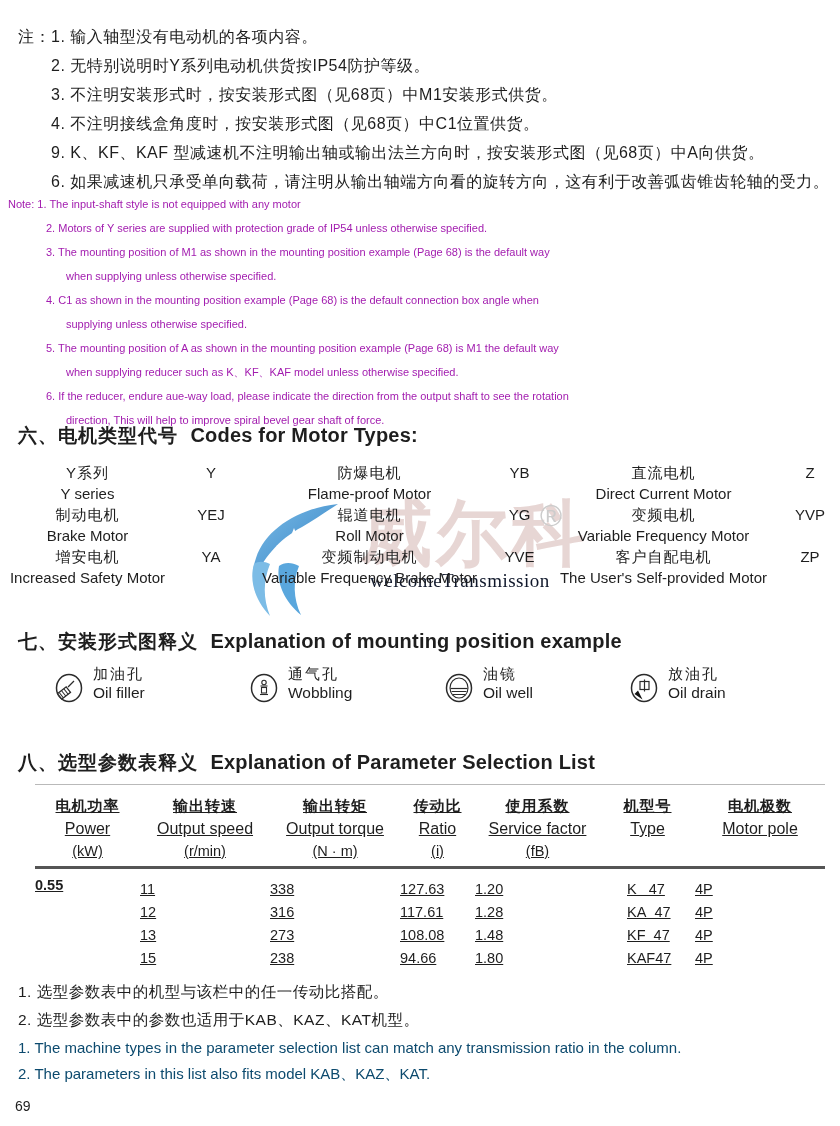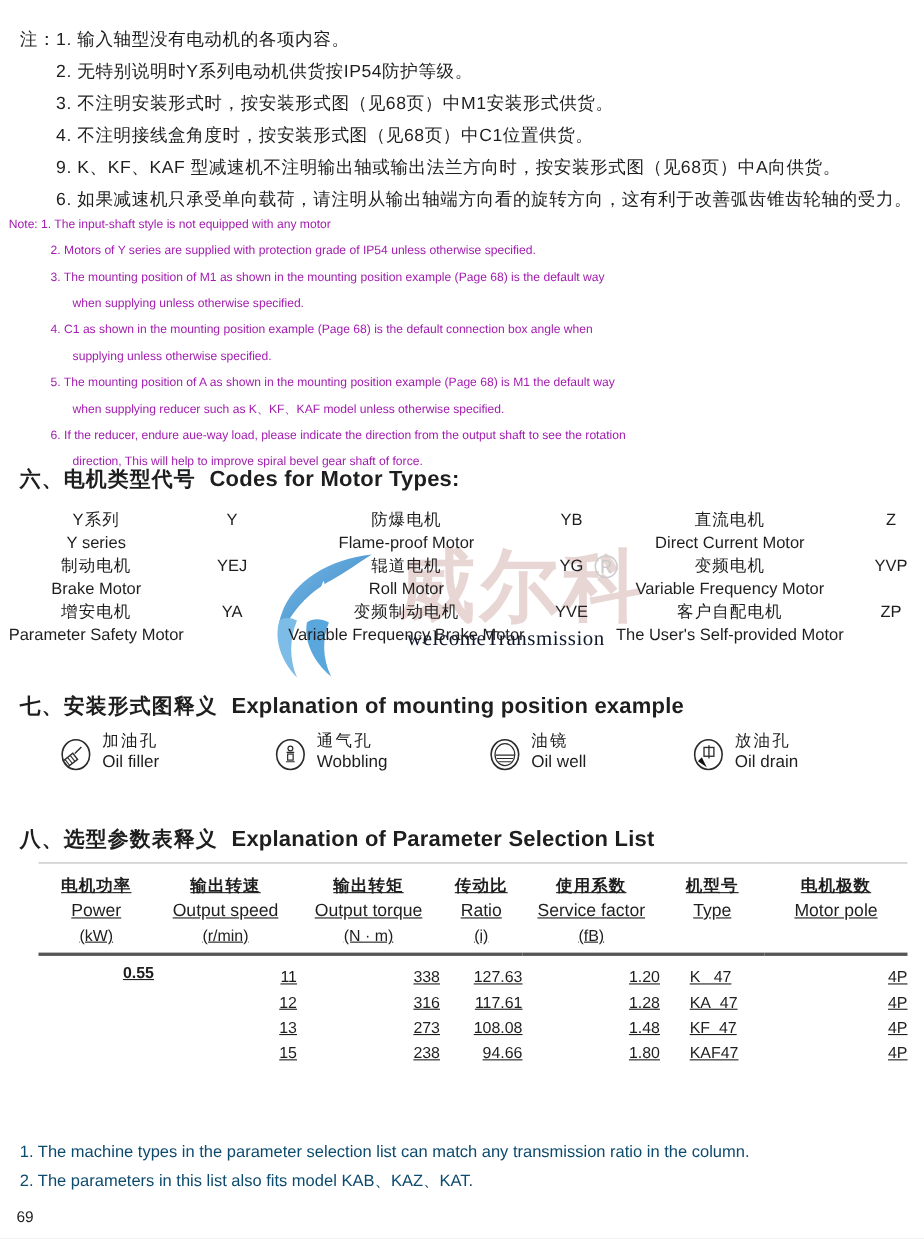--- a/index.html
+++ b/index.html
@@ -30,34 +30,34 @@
   
   .motor-grid{position:absolute;left:0;top:462px;width:668px;z-index:1;}
   .mt-row{display:grid;grid-template-columns:175px 72px 245px 55px 233px 60px;}
   .mt-name{text-align:center;}
   .mt-cn{font-size:15px;line-height:21px;letter-spacing:1px;}
   .mt-en{font-size:15px;line-height:21px;}
   .mt-code{text-align:center;font-size:15px;line-height:21px;}
   
   .mount-row{position:absolute;left:55px;top:664px;display:grid;
     grid-template-columns:195px 195px 185px auto;z-index:1;}
-  .mount-item{display:flex;align-items:center;}
+  .mount-item{display:flex;align-items:flex-end;}
   .mount-icon{margin-top:4px;}
   .mount-labels{margin-left:10px;}
   .mount-cn{font-size:15px;line-height:19px;letter-spacing:2px;}
   .mount-en{font-size:15.5px;line-height:20px;}
   
   .ptable{position:absolute;left:35px;top:784px;width:790px;border-collapse:collapse;z-index:1;
     border-top:1px solid #b9b9b9;text-decoration:underline;}
   .ptable th{font-weight:normal;text-align:center;padding:0;vertical-align:top;}
   .ptable thead tr{border-bottom:3px solid #555555;}
   .h-cn{font-size:15px;font-weight:bold;line-height:24px;padding-top:9px;letter-spacing:1px;}
   .h-en{font-size:16px;line-height:22px;}
   .h-unit{font-size:14.5px;line-height:22px;padding-bottom:4px;}
-  .ptable td{font-size:14.5px;height:23px;text-align:right;padding:0;}
+  .ptable td{font-size:14.5px;height:23px;text-align:left;padding:0;}
   .ptable tbody tr:first-child td{padding-top:8px;}
   td.power{font-weight:bold;vertical-align:top;}
   td.type{text-align:left;padding-left:27px;}
   
   .footnotes-cn{position:absolute;left:18px;top:978px;font-size:15.5px;line-height:28px;letter-spacing:.5px;}
   .footnotes-en{position:absolute;left:18px;top:1035px;font-size:15px;line-height:26px;color:#0c4a6e;}
   
   .pageno{position:absolute;left:15px;top:1098px;font-size:14px;}
 </style>
 </head>
@@ -141,21 +141,21 @@
       <div class="mt-code">YG</div>
       <div class="mt-name">
         <div class="mt-cn">变频电机</div>
         <div class="mt-en">Variable Frequency Motor</div>
       </div>
       <div class="mt-code">YVP</div>
     </div>
     <div class="mt-row">
       <div class="mt-name">
         <div class="mt-cn">增安电机</div>
-        <div class="mt-en">Parameter Safety Motor</div>
+        <div class="mt-en">Increased Safety Motor</div>
       </div>
       <div class="mt-code">YA</div>
       <div class="mt-name">
         <div class="mt-cn">变频制动电机</div>
         <div class="mt-en">Variable Frequency Brake Motor</div>
       </div>
       <div class="mt-code">YVE</div>
       <div class="mt-name">
         <div class="mt-cn">客户自配电机</div>
         <div class="mt-en">The User's Self-provided Motor</div>
@@ -310,20 +310,24 @@
         <td>15</td>
         <td>238</td>
         <td>94.66</td>
         <td>1.80</td>
         <td class="type">KAF47</td>
         <td>4P</td>
       </tr>
     </tbody>
   </table>
 
+  <div class="footnotes-cn">
+    <div>1. 选型参数表中的机型与该栏中的任一传动比搭配。</div>
+    <div>2. 选型参数表中的参数也适用于KAB、KAZ、KAT机型。</div>
+  </div>
   <div class="footnotes-en">
     <div>1. The machine types in the parameter selection list can match any transmission ratio in the column.</div>
     <div>2. The parameters in this list also fits model KAB、KAZ、KAT.</div>
   </div>
 
   <div class="pageno">69</div>
 
 </div>
 
 </body></html>

